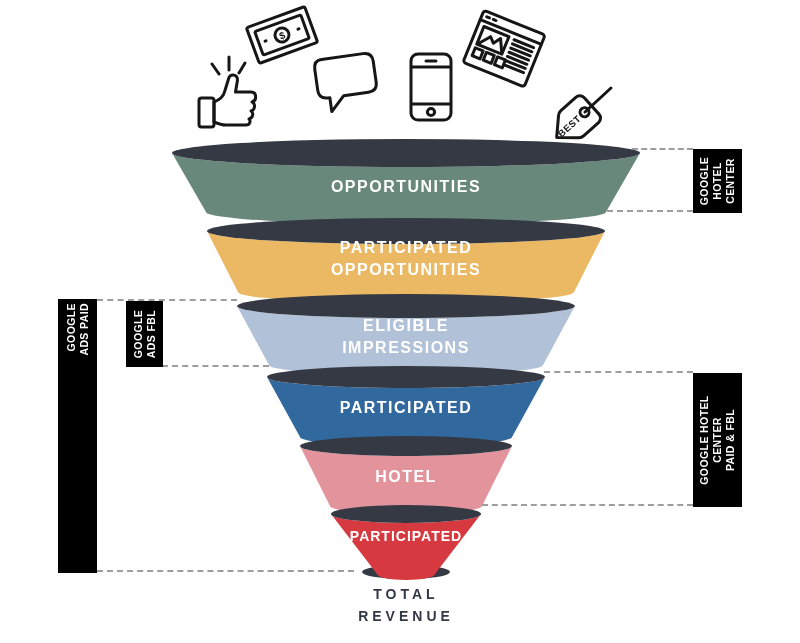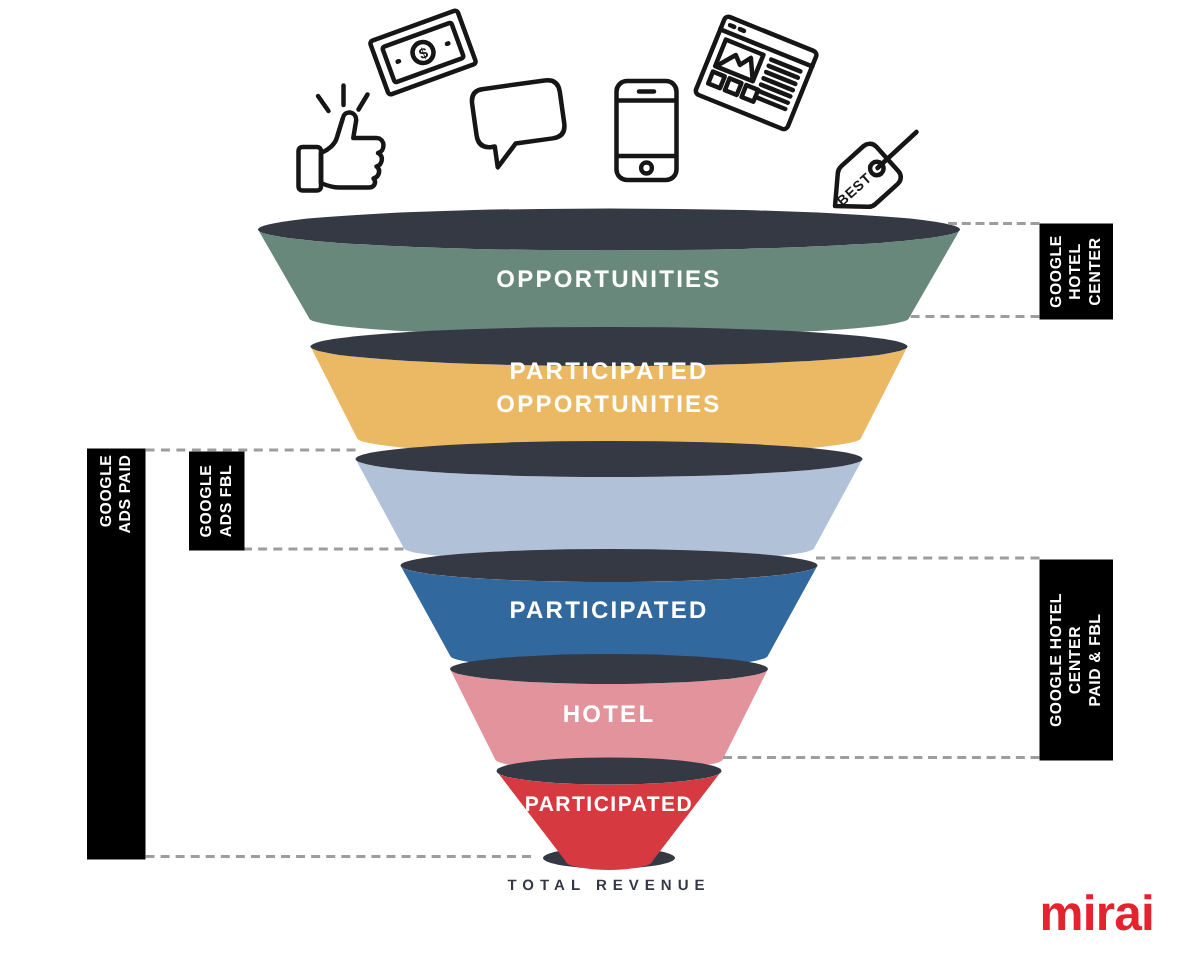--- a/index.html
+++ b/index.html
@@ -11,21 +11,21 @@
     font-weight:700;font-size:16px;letter-spacing:1.5px;text-align:center;line-height:1.35;
     white-space:nowrap;}
   .funnel-label.wrap{white-space:normal;}
   .dash{position:absolute;height:0;border-top:2px dashed #8d8d8d;opacity:.85;}
   .blackbox{position:absolute;background:#000000;}
   .vtext{position:absolute;left:50%;top:50%;transform:translate(-50%,-50%) rotate(-90deg);
     color:#ffffff;font-weight:700;font-size:10.5px;letter-spacing:.4px;line-height:1.25;
     text-align:center;white-space:nowrap;}
   .vtext.top-anchor{text-align:right;padding-right:4px;box-sizing:border-box;}
   #total-revenue{position:absolute;transform:translate(-50%,0);color:#333845;font-weight:700;
-    font-size:10px;letter-spacing:4px;text-align:center;line-height:1.6;width:160px;}
+    font-size:14px;letter-spacing:4px;text-align:center;line-height:1.6;width:160px;}
   #brand-logo{position:absolute;font-weight:800;font-size:33px;letter-spacing:-.5px;line-height:1;}
   .icon{position:absolute;}
   .icon path,.icon rect,.icon circle,.icon line,.icon polyline{fill:none;stroke:#161616;
     stroke-width:3;stroke-linecap:round;stroke-linejoin:round;}
 </style>
 </head>
 <body>
 
 <div id="stage">
 
@@ -105,20 +105,21 @@
     <path fill="#E2939B" d="M300 446 A106 10 0 0 0 512 446 L482 506 A76 8 0 0 1 330 506 Z"></path>
     <ellipse fill="#343944" cx="406" cy="446" rx="106" ry="10"></ellipse>
 
     <ellipse fill="#343944" cx="406" cy="572" rx="44" ry="7"></ellipse>
     <path fill="#D6393F" d="M331 514 A75 9 0 0 0 481 514 L435 574 A29 6 0 0 1 377 574 Z"></path>
     <ellipse fill="#343944" cx="406" cy="514" rx="75" ry="9"></ellipse>
   </svg>
 
   <div class="funnel-label" style="left:406px;top:187px;">OPPORTUNITIES</div>
   <div class="funnel-label wrap" style="left:406px;top:259px;width:235px;text-align:center;">PARTICIPATED OPPORTUNITIES</div>
+  <div class="funnel-label wrap" style="left:406px;top:337px;width:180px;">ELIGIBLE IMPRESSIONS</div>
   <div class="funnel-label" style="left:406px;top:408px;">PARTICIPATED</div>
   <div class="funnel-label" style="left:406px;top:477px;">HOTEL</div>
   <div class="funnel-label" style="left:406px;top:536px;font-size:14px;letter-spacing:1px;">PARTICIPATED</div>
 
   <div class="dash" style="left:632px;top:148px;width:61px;"></div>
   <div class="dash" style="left:607px;top:210px;width:86px;"></div>
   <div class="dash" style="left:97px;top:299px;width:140px;"></div>
   <div class="dash" style="left:162px;top:365px;width:107px;"></div>
   <div class="dash" style="left:544px;top:371px;width:149px;"></div>
   <div class="dash" style="left:482px;top:504px;width:211px;"></div>
@@ -149,15 +150,14 @@
 
   <div class="blackbox" style="left:126px;top:301px;width:37px;height:66px;">
     <div class="vtext" style="width:66px;">
       <div>GOOGLE</div>
       <div>ADS FBL</div>
     </div>
   </div>
 
   <div id="total-revenue" style="left:406px;top:583px;">TOTAL REVENUE</div>
 
-  <div id="brand-logo" style="left:693px;top:592px;color:#E4232E;">mirai</div>
 
 </div>
 
 </body></html>

